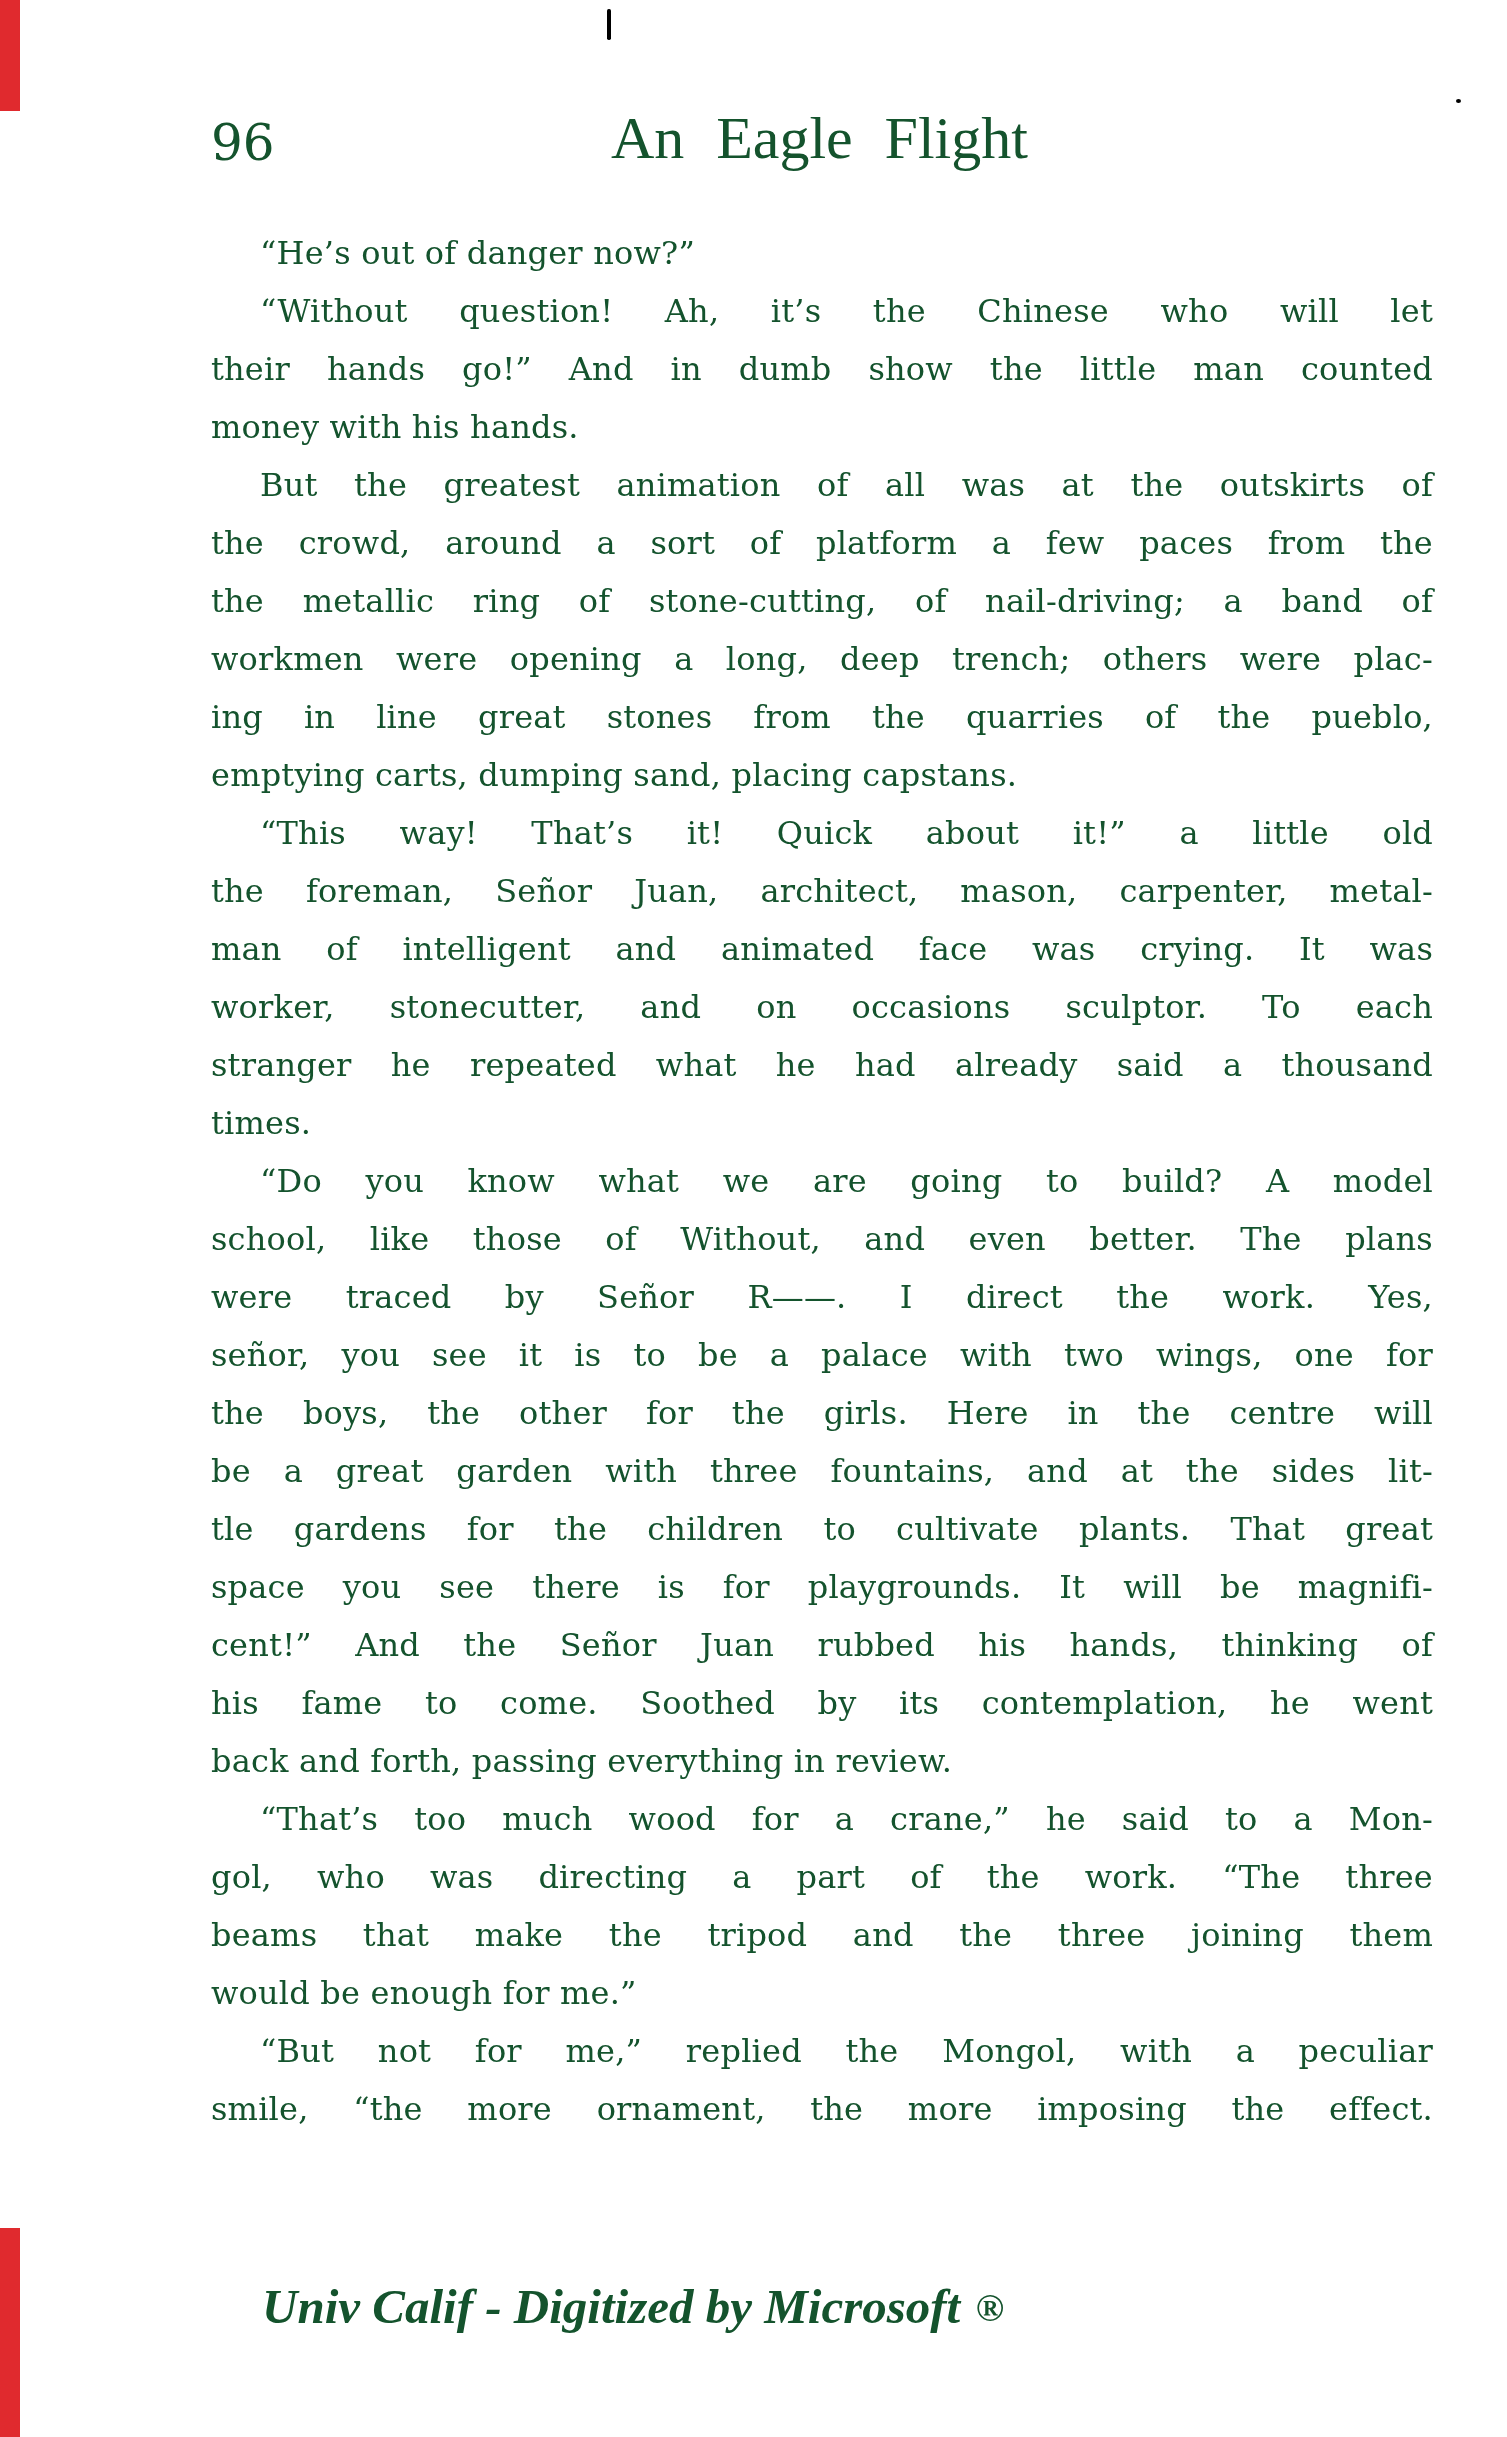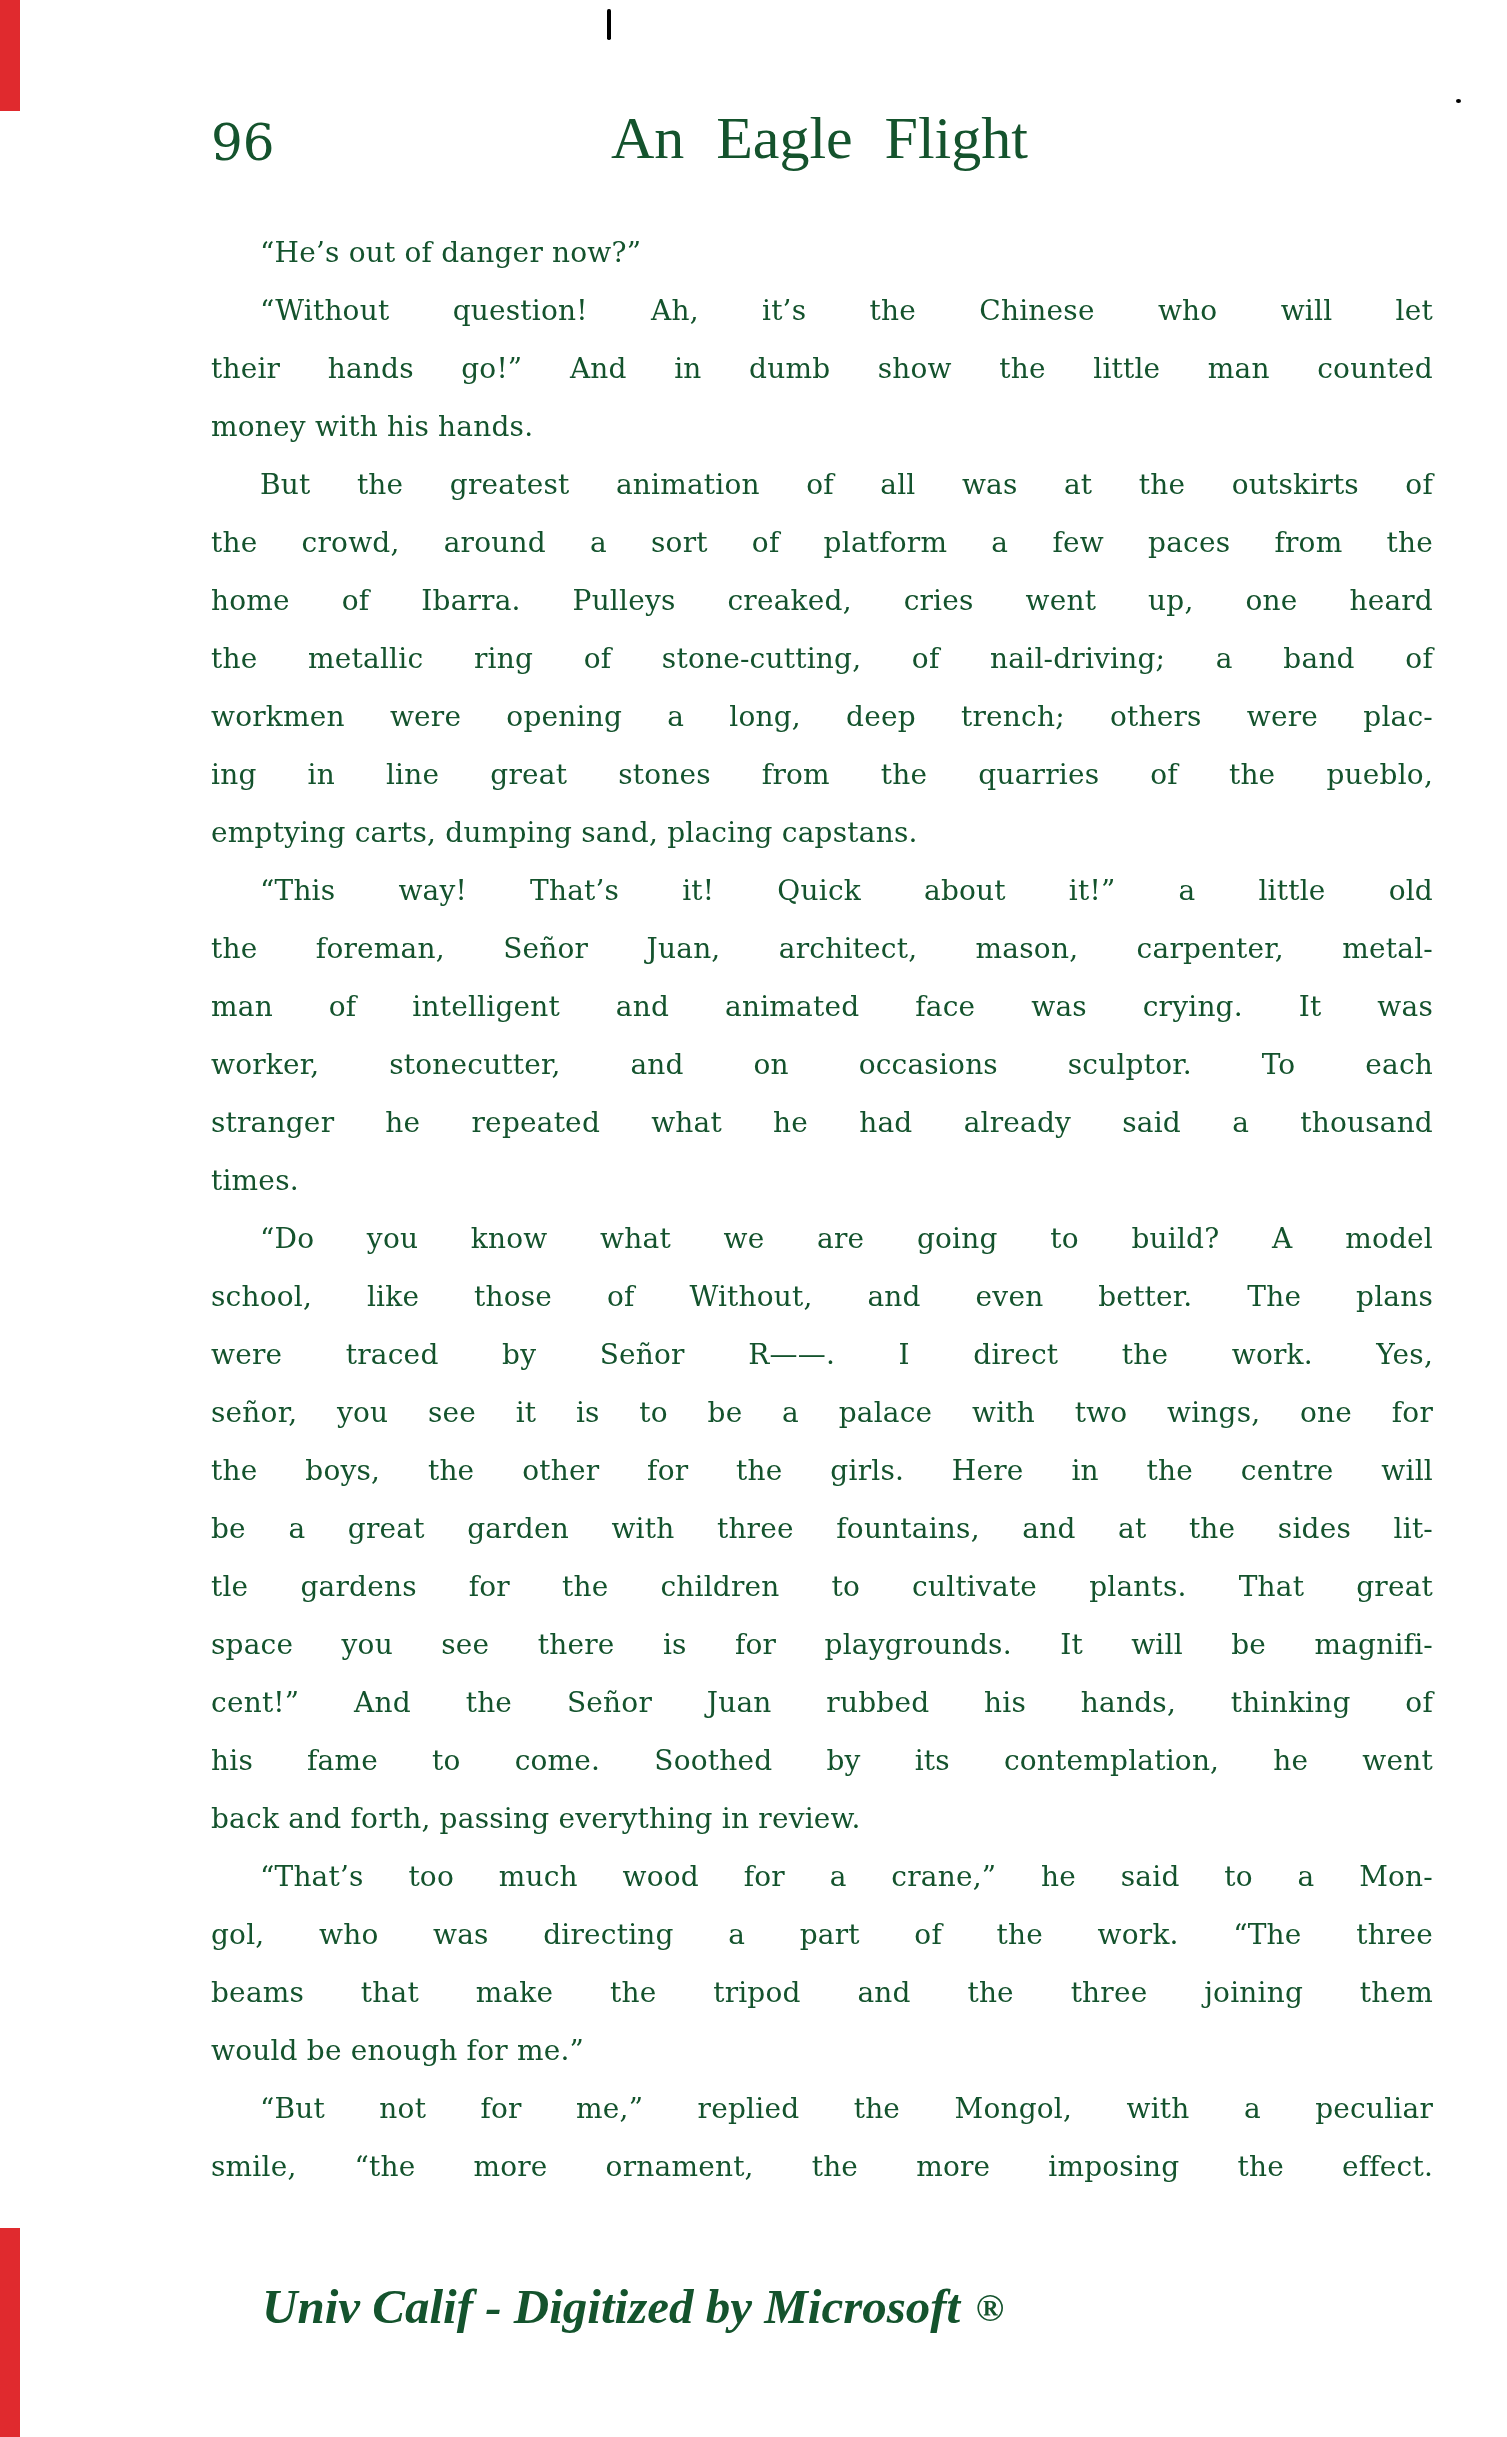--- a/index.html
+++ b/index.html
@@ -23,21 +23,21 @@
     position:absolute;left:211px;top:118px;
     font-size:50px;line-height:1;
   }
   #header-title{
     position:absolute;left:611px;top:108px;
     font-size:60px;line-height:1;word-spacing:0.28em;font-family:Liberation Serif, serif;
   }
   
   #body-text{
     position:absolute;left:211px;top:224px;width:1222px;
-    font-size:28px;line-height:58px;
+    font-size:32px;line-height:58px;
     letter-spacing:0.2px;
   }
   .line{height:58px;white-space:normal;}
   .line.indent{padding-left:49px;}
   .line.justify{text-align:justify;text-align-last:justify;-moz-text-align-last:justify;}
   .line.plain{text-align:left;}
   
   #footer{
     position:absolute;left:262px;top:2280px;
     font-family:Liberation Serif, serif;
@@ -71,21 +71,20 @@
       <div class="line indent justify">“Without question!  Ah, it’s the Chinese who will let</div>
 
       <div class="line justify">their hands go!”  And in dumb show the little man counted</div>
 
       <div class="line plain">money with his hands.</div>
 
       <div class="line indent justify">But the greatest animation of all was at the outskirts of</div>
 
       <div class="line justify">the crowd, around a sort of platform a few paces from the</div>
 
-      <div class="line justify">home of Ibarra.  Pulleys creaked, cries went up, one heard</div>
 
       <div class="line justify">the metallic ring of stone-cutting, of nail-driving; a band of</div>
 
       <div class="line justify">workmen were opening a long, deep trench; others were plac-</div>
 
       <div class="line justify">ing in line great stones from the quarries of the pueblo,</div>
 
       <div class="line plain">emptying carts, dumping sand, placing capstans.</div>
 
       <div class="line indent justify">“This way!  That’s it!  Quick about it!” a little old</div>

